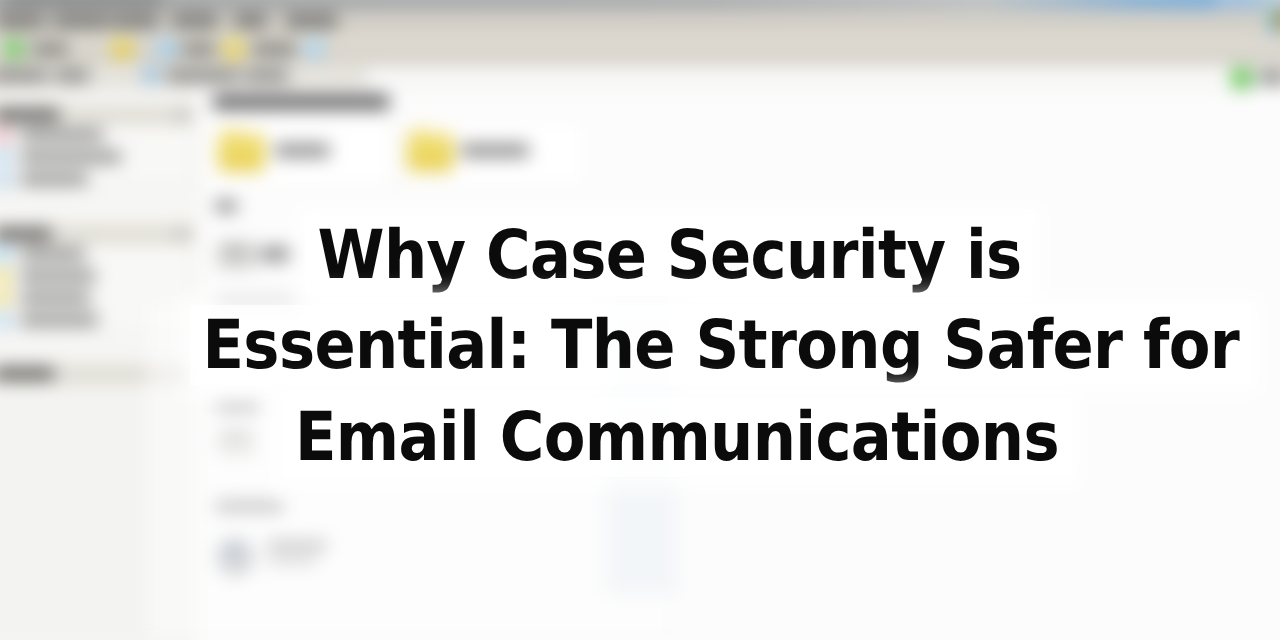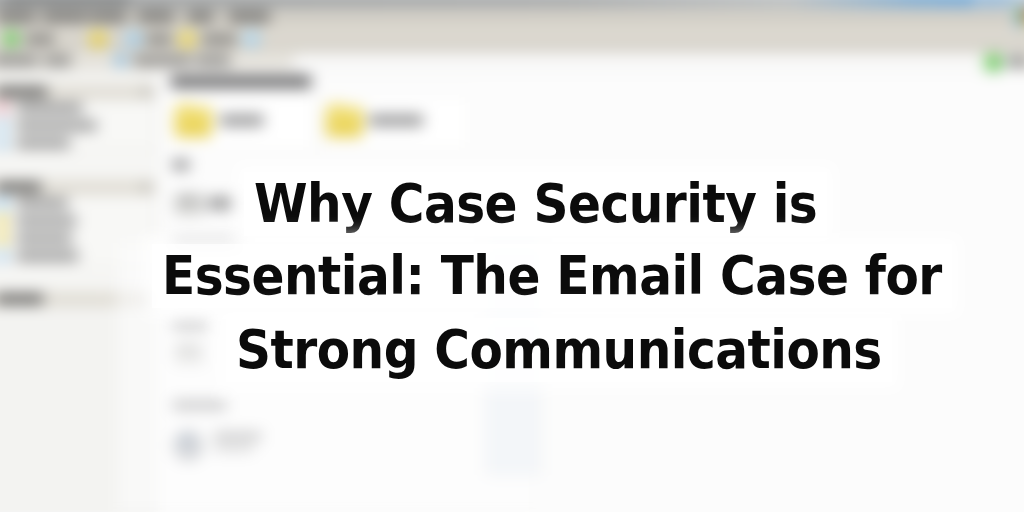--- a/index.html
+++ b/index.html
@@ -229,17 +229,17 @@
       <div class="item-lbl" style="left:224px;top:426px;width:46px;height:8px;"></div>
       <div class="item-lbl" style="left:224px;top:438px;width:38px;height:7px;opacity:.7;"></div>
 
       <div class="card" style="left:130px;top:240px;width:404px;height:262px;opacity:.55;"></div>
       <div class="card" style="left:486px;top:236px;width:52px;height:230px;background:#eef2f7;opacity:.6;"></div>
     </div>
   </div>
 
   <div id="headline">
     <div class="hl-line" id="hl1"><span class="hl-bg">Why Case Security is</span></div>
-    <div class="hl-line" id="hl2"><span class="hl-bg">Essential: The Email Case for</span></div>
-    <div class="hl-line" id="hl3"><span class="hl-bg">Strong Communications</span></div>
+    <div class="hl-line" id="hl2"><span class="hl-bg">Essential: The Strong Safer for</span></div>
+    <div class="hl-line" id="hl3"><span class="hl-bg">Email Communications</span></div>
   </div>
 
 </div>
 
 </body></html>

